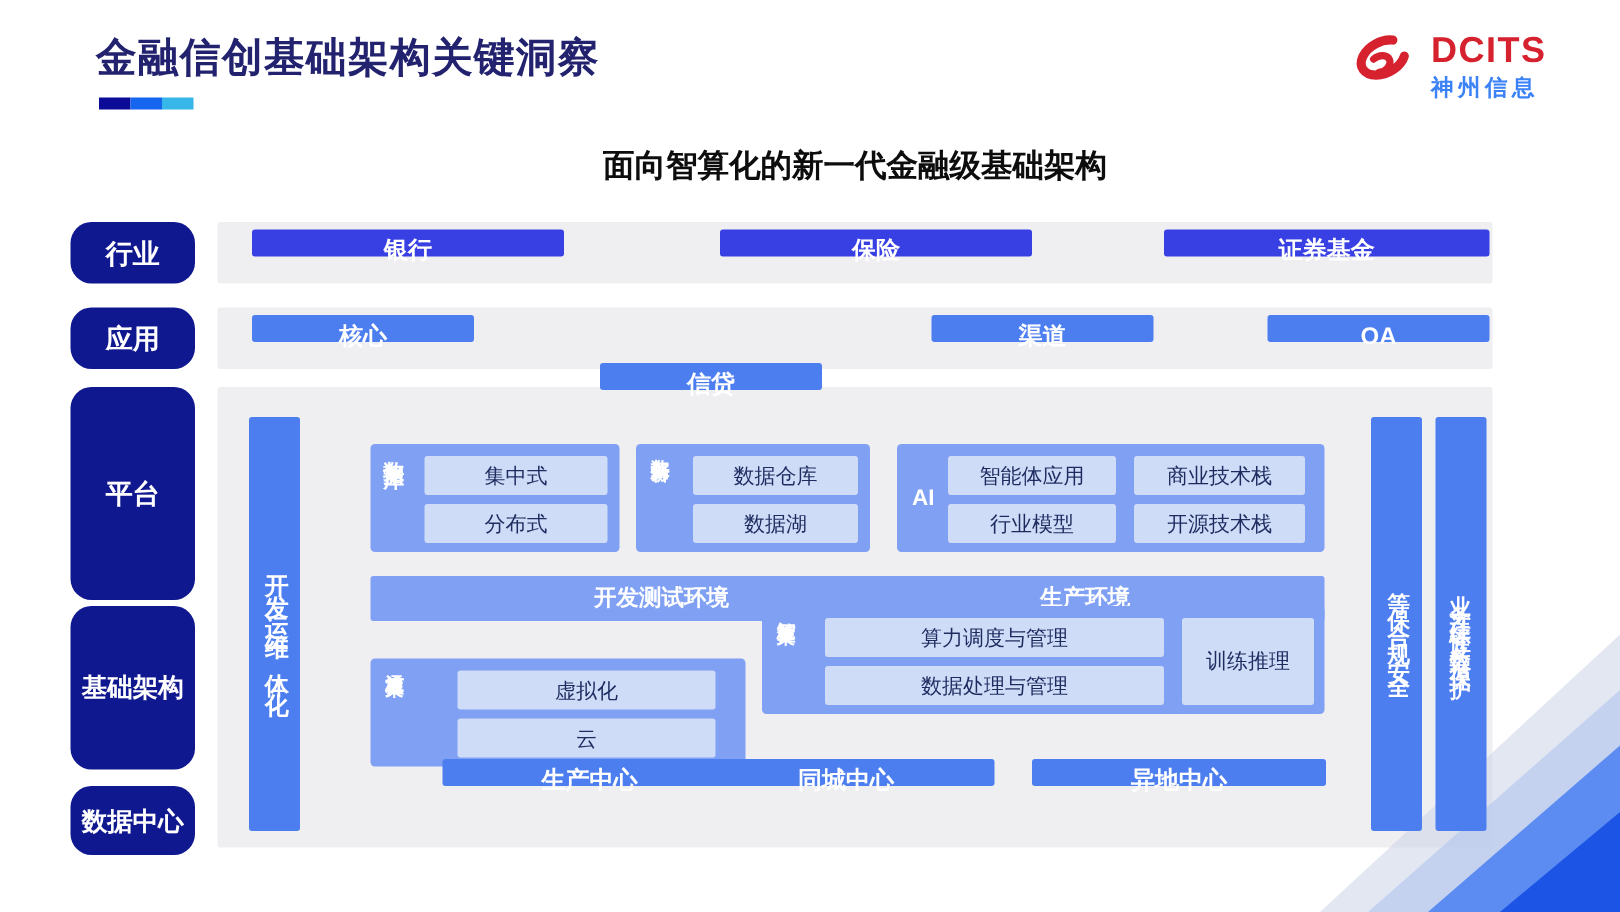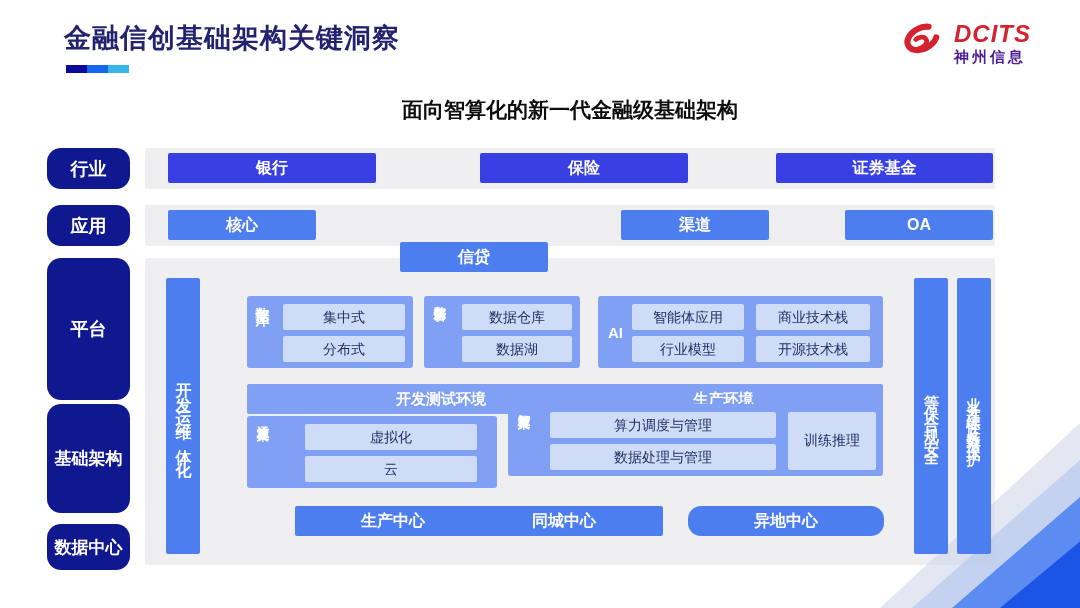--- a/index.html
+++ b/index.html
@@ -4,30 +4,30 @@
 <style>
   html,body{margin:0;padding:0;background:#fff;}
   .page{position:relative;width:1080px;height:608px;background:#ffffff;overflow:hidden;
         font-family:"Liberation Sans","DejaVu Sans",sans-serif;}
   
   .title{position:absolute;left:64px;top:20px;font-size:27px;font-weight:800;color:#22226f;letter-spacing:1px;z-index:2;}
   .underline{position:absolute;left:66px;top:65px;display:flex;z-index:2;}
   .underline span{width:21px;height:8px;display:block;}
   .u1{background:#0b0b97;} .u2{background:#1565ef;} .u3{background:#37b6e9;}
   .logo{position:absolute;left:896px;top:18px;display:flex;align-items:center;gap:6px;z-index:2;}
-  .logo-brand{font-size:24px;font-weight:900;font-style:italic;color:#d6222e;letter-spacing:1px;line-height:1.05;}
-  .logo-company{font-size:15px;font-weight:700;color:#4c1d95;letter-spacing:3px;margin-top:2px;}
+  .logo-brand{font-size:24px;font-weight:900;color:#d6222e;letter-spacing:1px;line-height:1.05;}
+  .logo-company{font-size:15px;font-weight:700;color:#3b82f6;letter-spacing:3px;margin-top:2px;}
   .subtitle{position:absolute;left:145px;top:96px;width:850px;text-align:center;font-size:21px;font-weight:800;color:#0d0d0d;z-index:2;}
   
   .sidelabel{position:absolute;left:47px;width:83px;background:#10188f;color:#fff;font-weight:700;
              display:flex;align-items:center;justify-content:center;border-radius:14px;z-index:2;}
   
   .strip{position:absolute;left:145px;width:850px;background:#efeff2;border-radius:2px;z-index:0;}
   
-  .btn{position:absolute;height:30px;line-height:30px;text-align:center;color:#fff;font-weight:700;
+  .btn{position:absolute;height:18px;line-height:30px;text-align:center;color:#fff;font-weight:700;
        font-size:16px;border-radius:2px;z-index:2;}
   .btn1{background:#3840e4;}
   .btn2{background:#4c7ef0;}
   
   .group{position:absolute;background:#7fa0f3;border-radius:3px;z-index:2;}
   .vtext{writing-mode:vertical-rl;text-orientation:upright;}
   .group-label{position:absolute;left:7px;top:0;height:100%;display:flex;align-items:center;
                color:#fff;font-weight:700;}
   .chip{position:absolute;height:26px;line-height:26px;text-align:center;background:#cfdcf8;
         color:#1d2b5f;font-size:14px;border-radius:2px;}
@@ -109,36 +109,36 @@
     <span style="position:absolute;left:10px;top:50%;transform:translateY(-50%);color:#fff;font-weight:700;font-size:15px;">AI</span>
     <span class="chip" style="left:34px;top:8px;width:112px;">智能体应用</span>
     <span class="chip" style="left:158px;top:8px;width:114px;">商业技术栈</span>
     <span class="chip" style="left:34px;top:40px;width:112px;">行业模型</span>
     <span class="chip" style="left:158px;top:40px;width:114px;">开源技术栈</span>
   </div>
 
   <div class="envbar" style="left:247px;top:384px;width:302px;padding-left:43px;">开发测试环境</div>
   <div class="envbar" style="left:564px;top:384px;width:319px;">生产环境</div>
 
-  <div class="group" style="left:247px;top:416px;width:250px;height:72px;">
+  <div class="group" style="left:247px;top:439px;width:250px;height:72px;">
     <span class="group-label vtext" style="font-size:12.5px;letter-spacing:1px;">通算框架</span>
     <span class="chip" style="left:58px;top:8px;width:172px;">虚拟化</span>
     <span class="chip" style="left:58px;top:40px;width:172px;">云</span>
   </div>
 
   <div class="group" style="left:508px;top:404px;width:375px;height:72px;">
     <span class="group-label vtext" style="font-size:12.5px;letter-spacing:1px;">智算框架</span>
     <span class="chip" style="left:42px;top:8px;width:226px;">算力调度与管理</span>
     <span class="chip" style="left:42px;top:40px;width:226px;">数据处理与管理</span>
     <span class="chip" style="left:280px;top:8px;width:88px;height:58px;line-height:1.4;display:flex;align-items:center;justify-content:center;white-space:pre-line;">训练推理</span>
   </div>
 
   <div class="btn btn2" style="left:247px;top:506px;width:196px;margin-left:48px;">生产中心</div>
   <div class="btn btn2" style="left:465px;top:506px;width:198px;">同城中心</div>
-  <div class="btn btn2" style="left:688px;top:506px;width:196px;border-radius:13px;">异地中心</div>
+  <div class="btn btn2" style="left:688px;top:506px;width:196px;">异地中心</div>
 
   <div class="vbar" style="left:914px;top:278px;height:276px;">
     <span class="vtext" style="font-size:15px;letter-spacing:11px;">等保合规安全</span>
   </div>
   <div class="vbar" style="left:957px;top:278px;height:276px;">
     <span class="vtext" style="font-size:14px;letter-spacing:6px;">业务连续性及数据保护</span>
   </div>
 
   <div class="deco">
     <div class="d1"></div>

